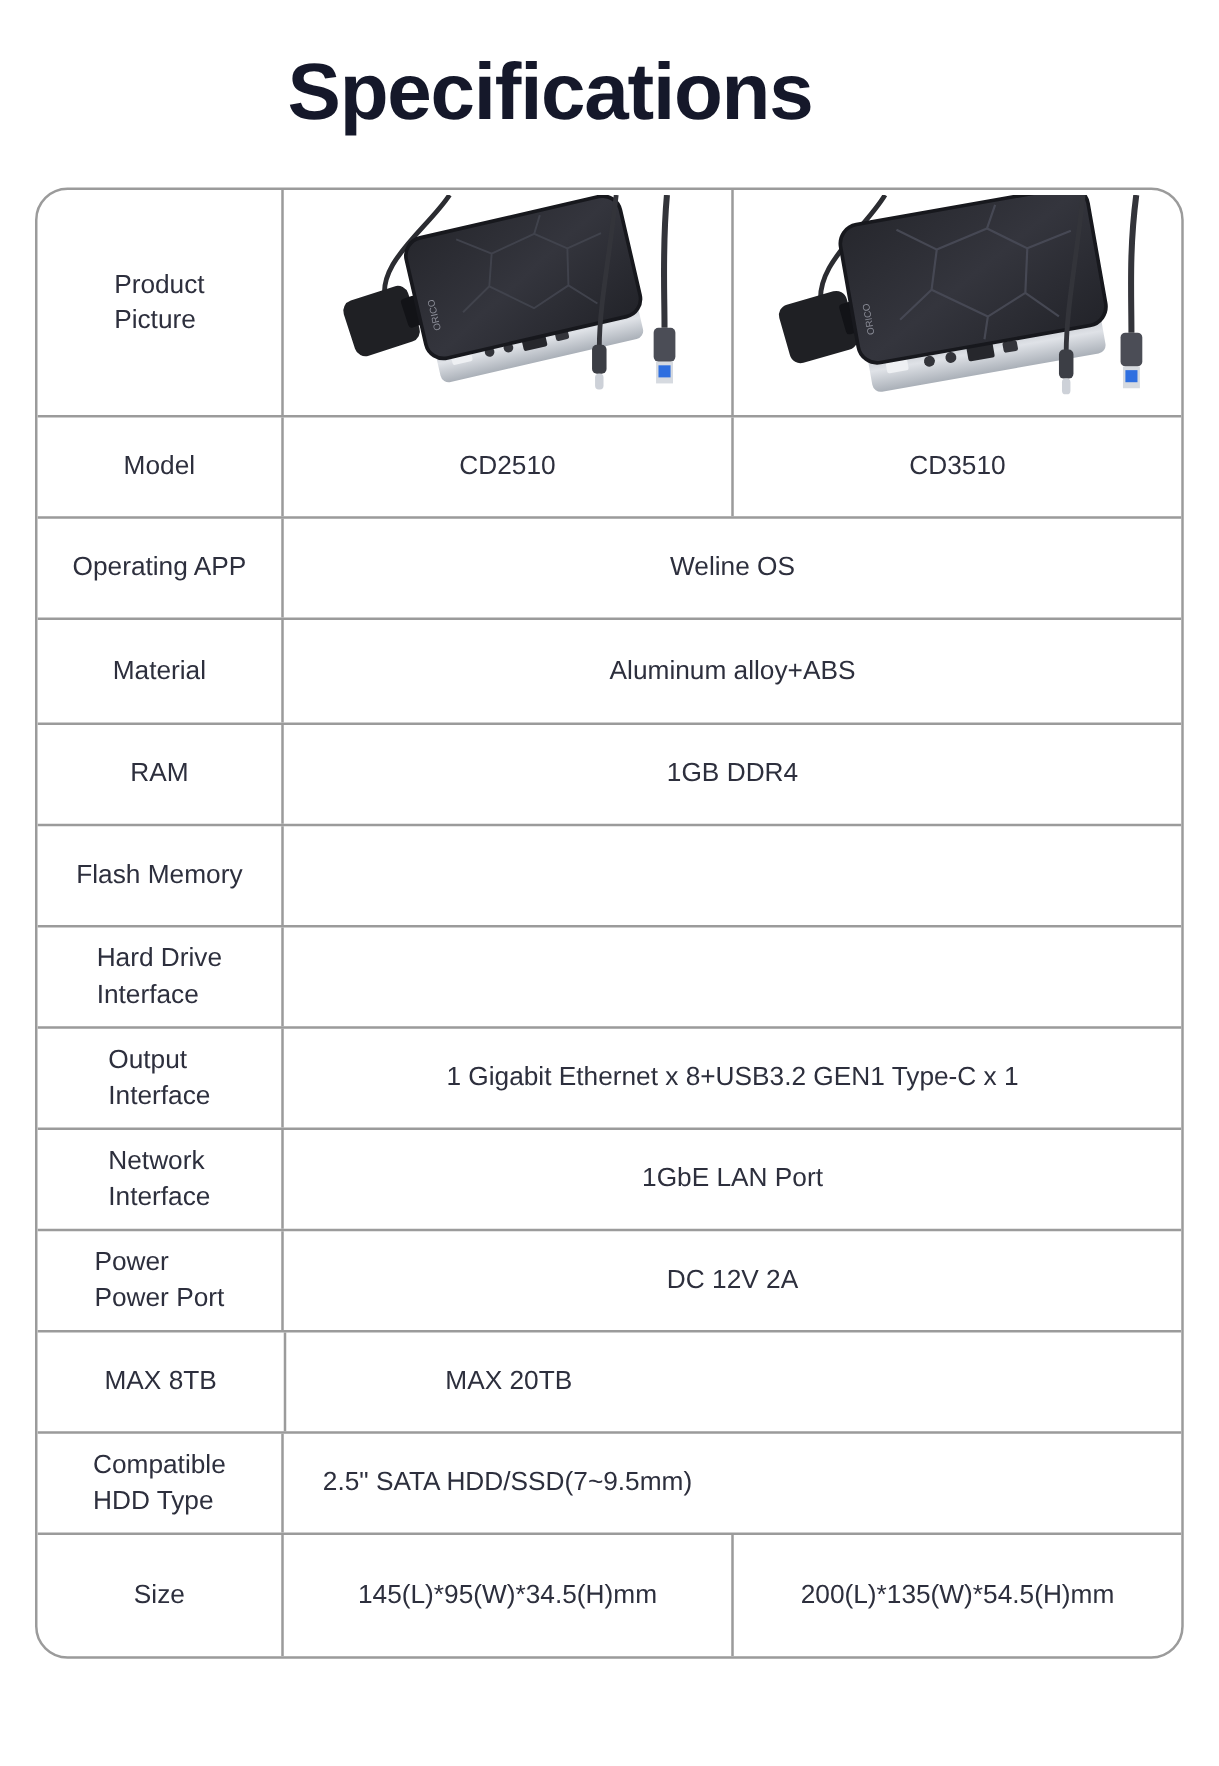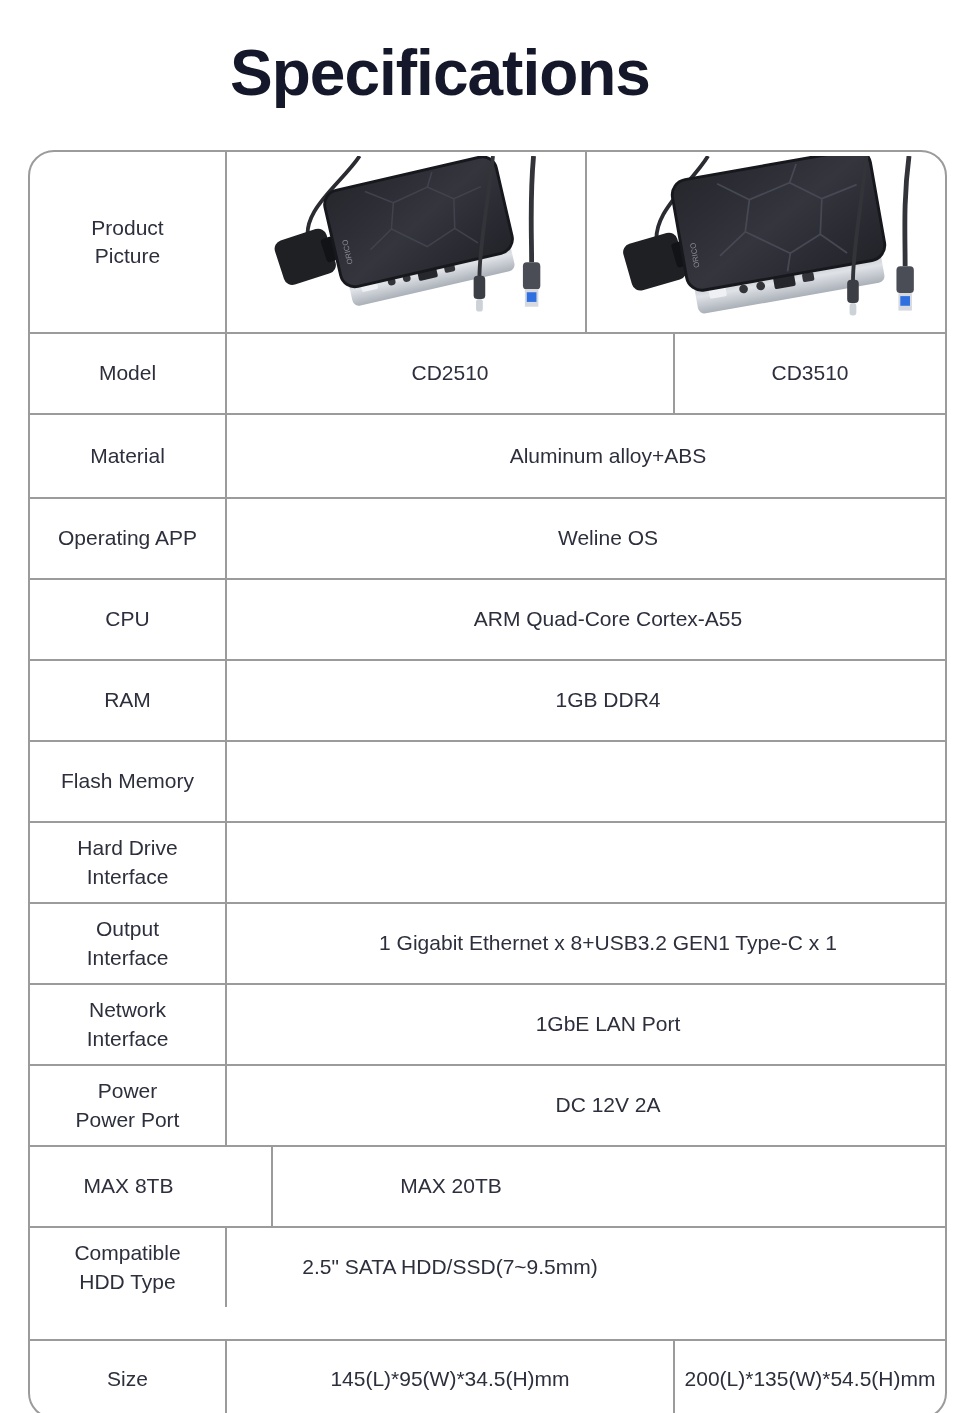--- a/index.html
+++ b/index.html
@@ -13,29 +13,29 @@
   .page-title{
     position:absolute;top:18px;left:0;width:834px;height:110px;
     display:flex;align-items:center;justify-content:center;
     font-size:64px;font-weight:700;letter-spacing:-1px;color:var(--title);margin:0;padding-left:46px;
   }
   .spec-table{
     position:absolute;top:150px;left:28px;width:919px;
     border:2px solid var(--line);border-radius:26px;overflow:hidden;background:#fff;
   }
   .row{display:grid;height:81px;}
-  .row + .row{border-top:2px solid var(--line);gap:44px;}
+  .row + .row{border-top:2px solid var(--line);}
   .row.cols{grid-template-columns:197px 358px 1fr;}
   .row.span2{grid-template-columns:197px 1fr;}
   .row.picture{height:180px;}
   .row.material{height:84px;}
-  .row.size{height:78px;margin-top:32px;}
+  .row.size{height:99px;}
   .cell{
     display:flex;align-items:center;justify-content:center;
-    text-align:center;font-size:21px;color:var(--text);line-height:1.35;
+    font-size:21px;color:var(--text);line-height:1.35;
     white-space:pre-line;overflow:hidden;
   }
   .cell.label{border-right:2px solid var(--line);}
   .row.cols .cell.v2{border-left:2px solid var(--line);}
   .photo-cell{padding:2px;}
   .photo-cell svg{display:block;}
 </style>
 </head>
 <body>
 
@@ -140,34 +140,30 @@
         </svg>
       </div>
     </div>
 
     <div class="row cols">
       <div class="cell label">Model</div>
       <div class="cell">CD2510</div>
       <div class="cell v2">CD3510</div>
     </div>
 
+    <div class="row span2">
+      <div class="cell label">Operating APP</div>
+      <div class="cell">Weline OS</div>
+    </div>
+
     <div class="row span2 material">
       <div class="cell label">Material</div>
       <div class="cell">Aluminum alloy+ABS</div>
     </div>
 
-    <div class="row span2">
-      <div class="cell label">Operating APP</div>
-      <div class="cell">Weline OS</div>
-    </div>
-
-    <div class="row span2">
-      <div class="cell label">CPU</div>
-      <div class="cell">ARM Quad-Core Cortex-A55</div>
-    </div>
 
     <div class="row span2">
       <div class="cell label">RAM</div>
       <div class="cell">1GB DDR4</div>
     </div>
 
     <div class="row span2">
       <div class="cell label">Flash Memory</div>
     </div>
 

